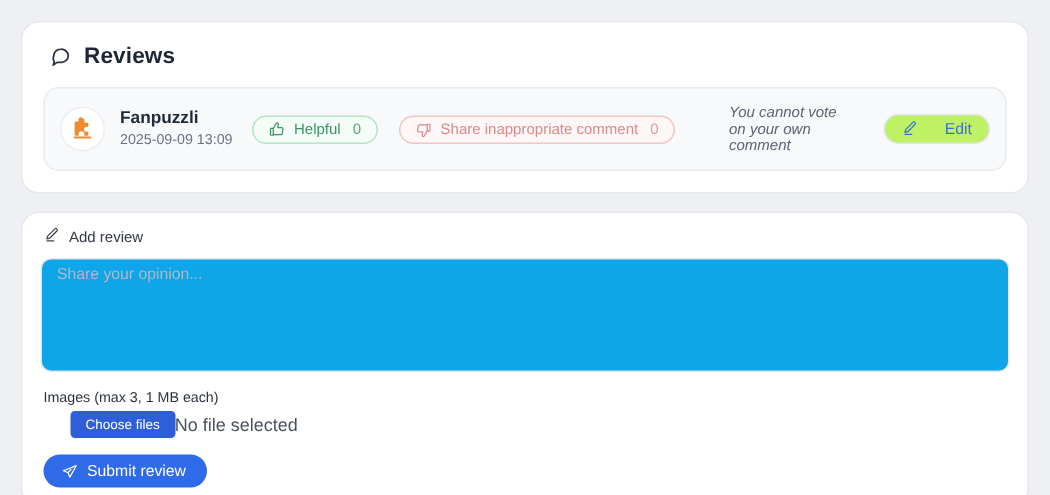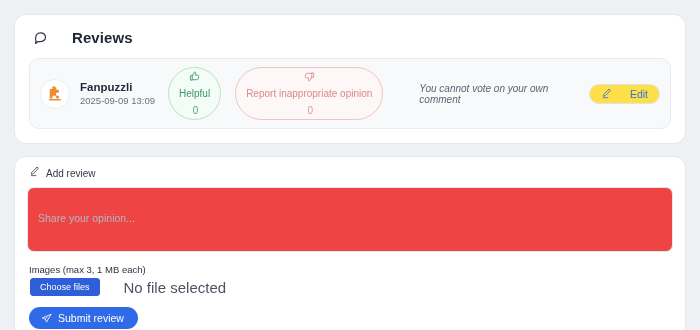--- a/index.html
+++ b/index.html
@@ -34,21 +34,21 @@
     box-sizing: border-box;
   }
 
   
   .reviews-card {
     padding: 12px 14px 14px 14px;
   }
   .reviews-header {
     display: flex;
     align-items: center;
-    gap: 24px;
+    gap: 8px;
     margin: 2px 0 12px 4px;
   }
   .reviews-title {
     font-size: 15px;
     font-weight: bold;
     color: #1e2533;
     letter-spacing: .1px;
   }
   .speech-icon svg { display: block; }
 
@@ -97,21 +97,20 @@
   .pill {
     display: inline-flex;
     align-items: center;
     gap: 6px;
     border-radius: 999px;
     padding: 3px 10px;
     font-size: 10px;
     box-sizing: border-box;
     white-space: nowrap;
     background: #ffffff;
-    flex-direction: column;
   }
   .pill svg { display: block; }
   .pill .count { opacity: .85; margin-left: 2px; }
 
   .pill-helpful {
     border: 1px solid #b7e4c7;
     color: #3d9466;
     background: #f4fcf7;
   }
   .pill-report {
@@ -128,21 +127,21 @@
     margin-left: 26px;
   }
 
   .spacer { flex: 1 1 auto; }
 
   .edit-btn {
     display: inline-flex;
     align-items: flex-start;
     gap: 18px;
     border: 1px solid #dfe3ea;
-    background: #fde047;
+    background: #bef264;
     color: #3b6fe0;
     border-radius: 999px;
     padding: 3px 11px;
     font-size: 10.5px;
     cursor: pointer;
   }
   .edit-btn svg { display: block; }
 
   
   .addreview-card {
@@ -155,26 +154,26 @@
     margin: 0 0 7px 2px;
   }
   .addreview-title {
     font-size: 10px;
     font-weight: normal;
     color: #333a46;
   }
 
   .opinion-box {
     width: 100%;
-    height: 65px;
+    height: 76px;
     box-sizing: border-box;
     border: 1px solid #e3e6eb;
     border-radius: 7px;
-    background: #ef4444;
-    padding: 24px 10px;
+    background: #0ea5e9;
+    padding: 4px 10px;
     font-family: "Liberation Sans", sans-serif;
     font-size: 10.5px;
     color: #1f2937;
     resize: none;
     outline: none;
   }
   .opinion-box::placeholder { color: #b2b8c2; }
 
   .images-label {
     font-size: 9.5px;
@@ -184,35 +183,35 @@
   .images-help {
     font-size: 8px;
     color: #7b8390;
     margin: 0 0 6px 2px;
     line-height: 1.3;
   }
 
   .file-row {
     display: flex;
     align-items: center;
-    gap: 24px;
-    margin-left: 3px;
+    gap: 0;
+    margin-left: 20px;
   }
   .choose-files {
     background: #2f5fd8;
     color: #ffffff;
     border: 1px solid #2f5fd8;
     border-radius: 3px;
     font-size: 9px;
     padding: 3px 9px;
     cursor: pointer;
     font-family: "Liberation Sans", sans-serif;
   }
   .file-status {
-    font-size: 15px;
+    font-size: 12px;
     color: #4b5361;
   }
 
   .submit-btn {
     margin: 11px 0 0 2px;
     display: inline-flex;
     align-items: center;
     gap: 6px;
     background: #2f6ae8;
     color: #ffffff;
@@ -270,21 +269,21 @@
         <span class="count">0</span>
       </button>
 
       <button class="pill pill-report">
         <span>
           <svg width="11" height="11" viewBox="0 0 24 24" fill="none" stroke="#d98a8a" stroke-width="1.8" stroke-linecap="round" stroke-linejoin="round">
             <path d="M17 14V4h3a1 1 0 0 1 1 1v8a1 1 0 0 1-1 1h-3z"></path>
             <path d="M17 14l-4.2 7.1a1.7 1.7 0 0 1-3.1-1.1L10.6 15H5a2 2 0 0 1-2-2.3l1-6A2 2 0 0 1 6 5h11"></path>
           </svg>
         </span>
-        <span>Report inappropriate opinion</span>
+        <span>Share inappropriate comment</span>
         <span class="count">0</span>
       </button>
 
       <span class="vote-note">You cannot vote on your own comment</span>
 
       <span class="spacer"></span>
 
       <button class="edit-btn">
         <span>
           <svg width="11" height="11" viewBox="0 0 24 24" fill="none" stroke="#3b6fe0" stroke-width="1.8" stroke-linecap="round" stroke-linejoin="round">

